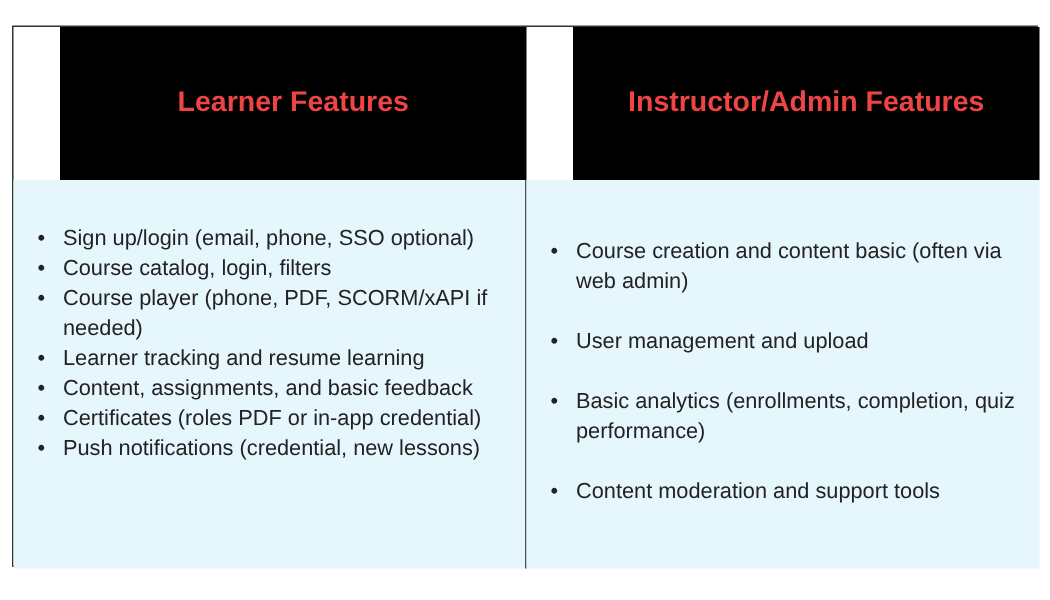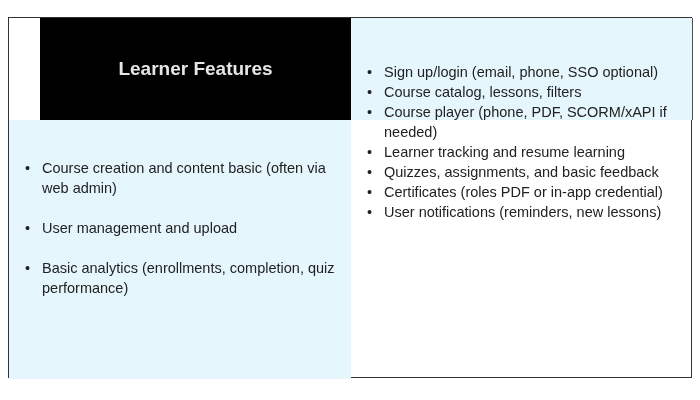--- a/index.html
+++ b/index.html
@@ -1,43 +1,45 @@
 <!DOCTYPE html>
 <html><head>
 <meta charset="utf-8">
 <style>
   html, body { margin: 0; padding: 0; background: #ffffff; }
   body { width: 700px; height: 400px; position: relative; overflow: hidden; font-family: "Liberation Sans", "DejaVu Sans", sans-serif; }
   .table { position: absolute; left: 8px; top: 17px; width: 684px; height: 361px; border: 1.5px solid #333; box-sizing: border-box; display: grid; grid-template-columns: 342px 342px; grid-template-rows: 102px 259px; }
-  .th { background: #000; color: #e5e5e5; font-weight: bold; font-size: 19px; display: flex; align-items: center; justify-content: center; margin-left: 31px; }
+  .th { background: #000; color: #ef4444; font-weight: bold; font-size: 19px; display: flex; align-items: center; justify-content: center; margin-left: 31px; }
   .td { background: #e6f6fd; color: #222; font-size: 14.5px; line-height: 20px; box-sizing: border-box; }
-  .td.left { border-right: 1.5px solid #4a5056; padding: 44px 8px 0 14px; }
+  .td.left { border-right: 1.5px solid #4a5056; padding: 29px 8px 0 14px; }
   .th.left { border-right: 0; }
   .td.right { padding: 38px 8px 0 14px; }
   ul { margin: 0; padding-left: 19px; list-style: none; }
   li { position: relative; }
   li::before { content: "•"; position: absolute; left: -17px; top: 0; }
   .td.right li { margin-bottom: 20px; }
 </style>
 </head>
 <body>
 
 <div class="table">
   <div class="th left">Learner Features</div>
+  <div class="th">Instructor/Admin Features</div>
   <div class="td left">
     <ul>
       <li>Sign up/login (email, phone, SSO optional)</li>
-      <li>Course catalog, lessons, filters</li>
+      <li>Course catalog, login, filters</li>
       <li>Course player (phone, PDF, SCORM/xAPI if needed)</li>
       <li>Learner tracking and resume learning</li>
-      <li>Quizzes, assignments, and basic feedback</li>
+      <li>Content, assignments, and basic feedback</li>
       <li>Certificates (roles PDF or in-app credential)</li>
-      <li>User notifications (reminders, new lessons)</li>
+      <li>Push notifications (credential, new lessons)</li>
     </ul>
   </div>
   <div class="td right">
     <ul>
       <li>Course creation and content basic (often via web admin)</li>
       <li>User management and upload</li>
       <li>Basic analytics (enrollments, completion, quiz performance)</li>
+      <li>Content moderation and support tools</li>
     </ul>
   </div>
 </div>
 
 </body></html>

